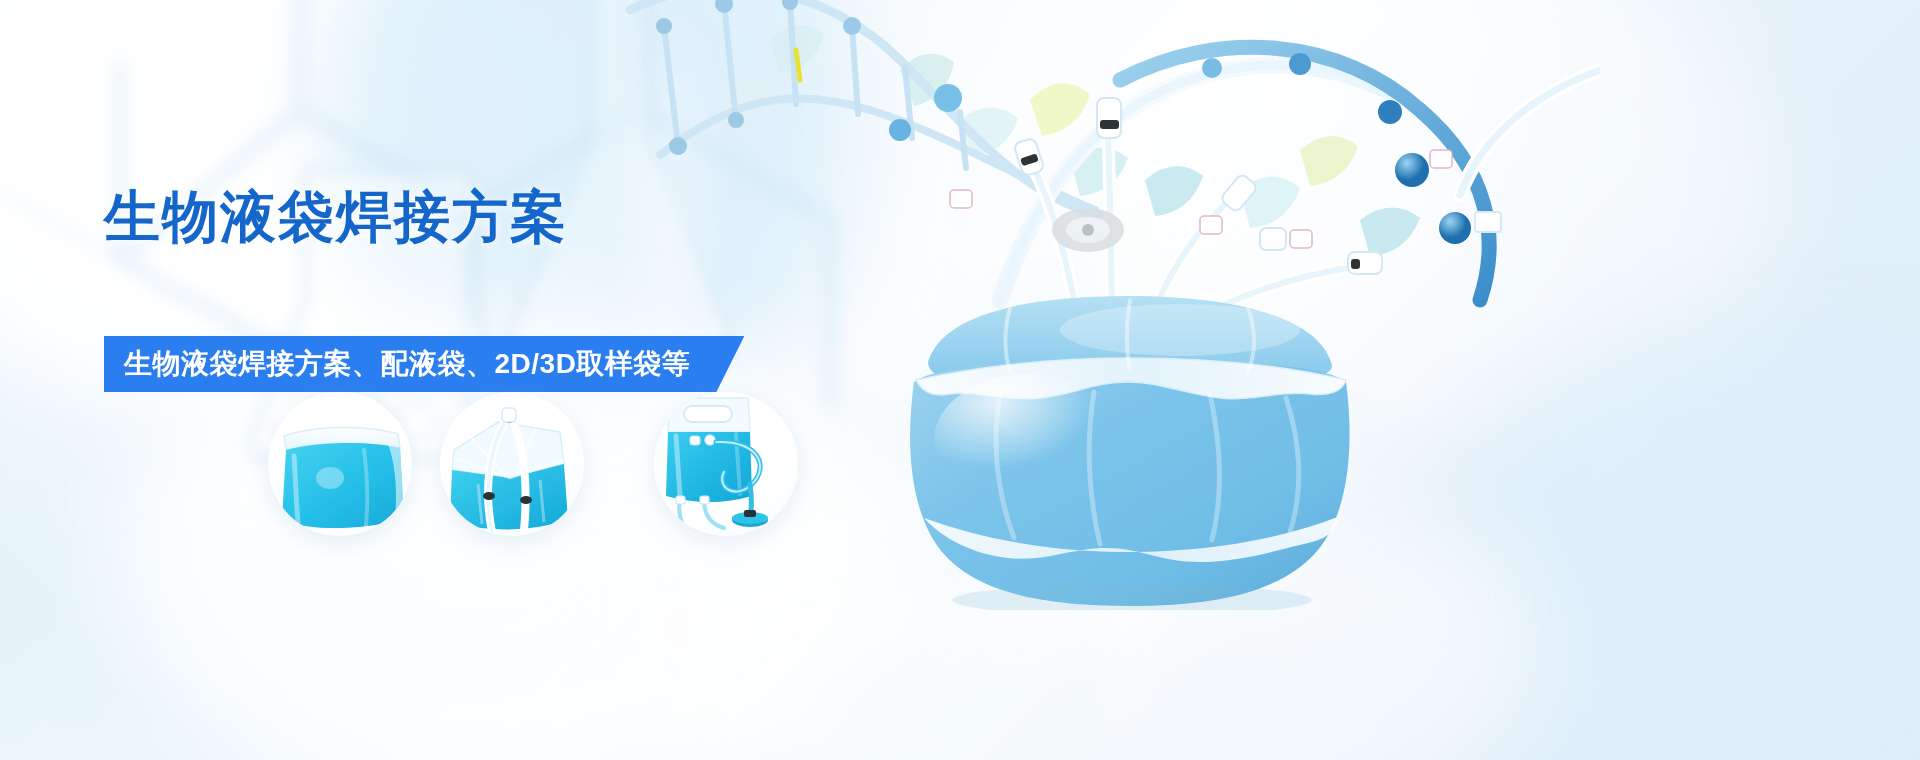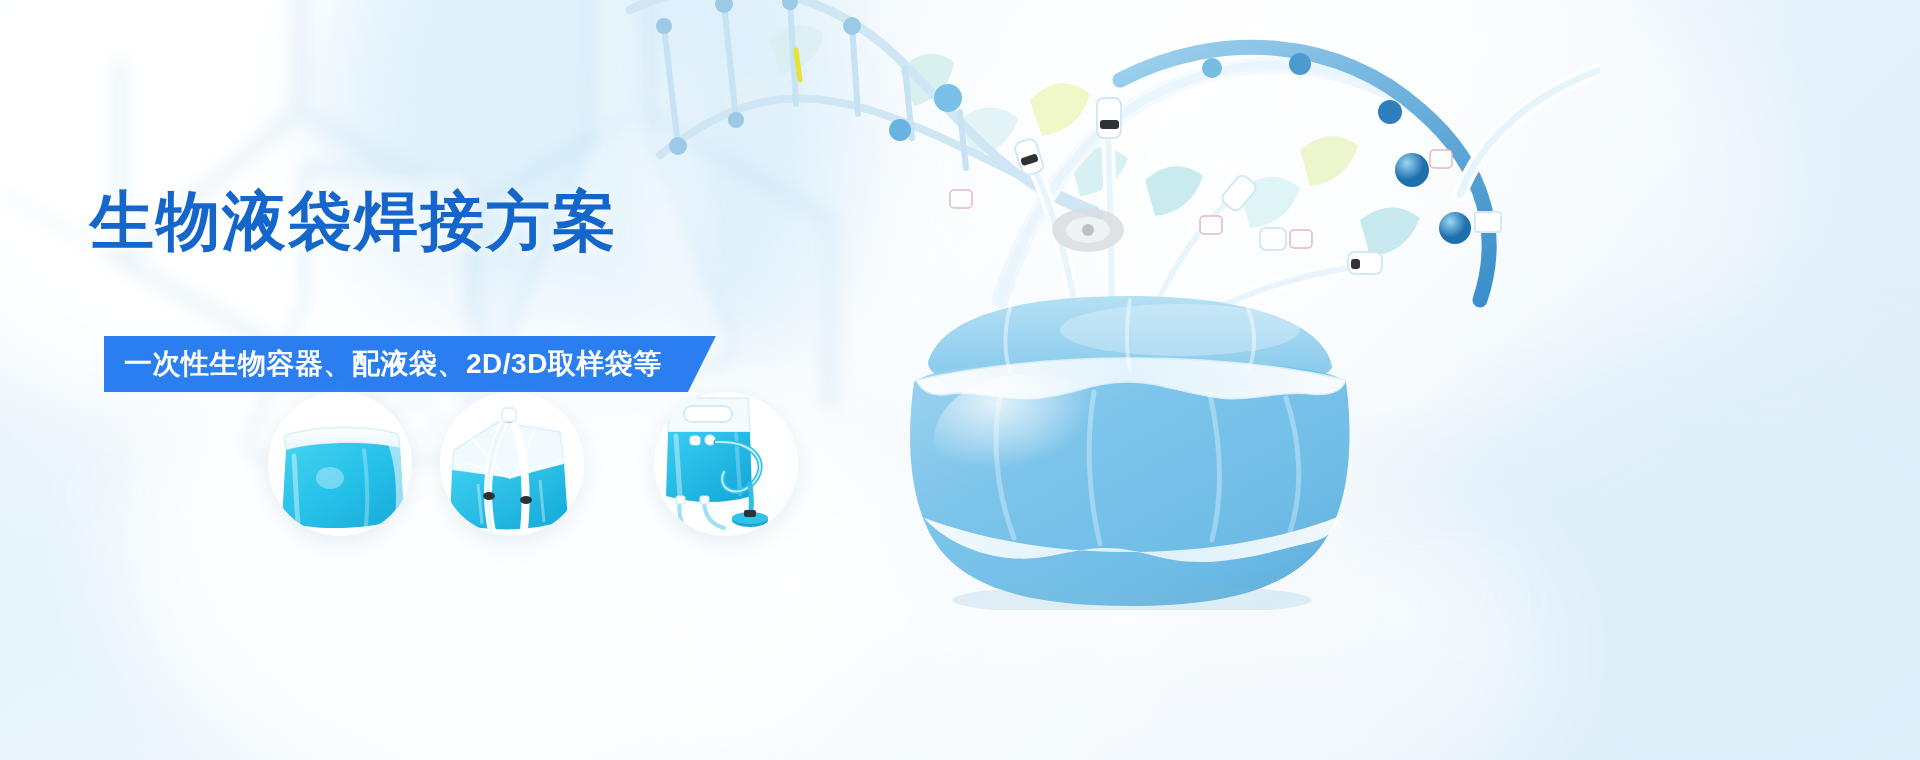--- a/index.html
+++ b/index.html
@@ -43,22 +43,22 @@
   .v2 { left:1105px; top:420px; width:46px; height:340px; }
 
   
   #dna { position:absolute; left:600px; top:-20px; width:1000px; height:380px; }
 
   
   #bigbag { position:absolute; left:880px; top:290px; width:500px; height:320px; }
 
   
   .headline {
-    position:absolute; left:90px; top:186px;
-    font-size:64px; font-weight:bold; letter-spacing:2px;
+    position:absolute; left:104px; top:186px;
+    font-size:56px; font-weight:bold; letter-spacing:2px;
     color:#1566ca; white-space:nowrap; line-height:1.12;
     text-shadow:0 2px 10px rgba(255,255,255,.85);
     text-align:center;
   }
   
   .ribbon {
     position:absolute; left:104px; top:336px;
     height:56px; padding:0 26px 0 20px;
     background:#2b7ef0; display:flex; align-items:center;
     clip-path:polygon(0 0, 100% 0, calc(100% - 28px) 100%, 0 100%);
@@ -298,21 +298,21 @@
 
     <ellipse cx="150" cy="150" rx="96" ry="66" fill="url(#hl)"></ellipse>
     <ellipse cx="300" cy="40" rx="120" ry="26" fill="#ffffff" opacity=".28"></ellipse>
 
     <ellipse cx="252" cy="310" rx="180" ry="16" fill="#7fb9d8" opacity=".22"></ellipse>
   </svg>
 
   <div class="headline">生物液袋焊接方案</div>
 
   <div class="ribbon">
-    <span class="ribbon-text">一次性生物容器、配液袋、2D/3D取样袋等</span>
+    <span class="ribbon-text">生物液袋焊接方案、配液袋、2D/3D取样袋等</span>
   </div>
 
   <div class="circle c1">
     <svg viewBox="0 0 144 144" width="144" height="144">
       <defs>
         <linearGradient id="p1liq" x1="0" y1="0" x2="1" y2="1">
           <stop offset="0" stop-color="#45d2f0"></stop>
           <stop offset="0.55" stop-color="#24bfe8"></stop>
           <stop offset="1" stop-color="#18a9d8"></stop>
         </linearGradient>

